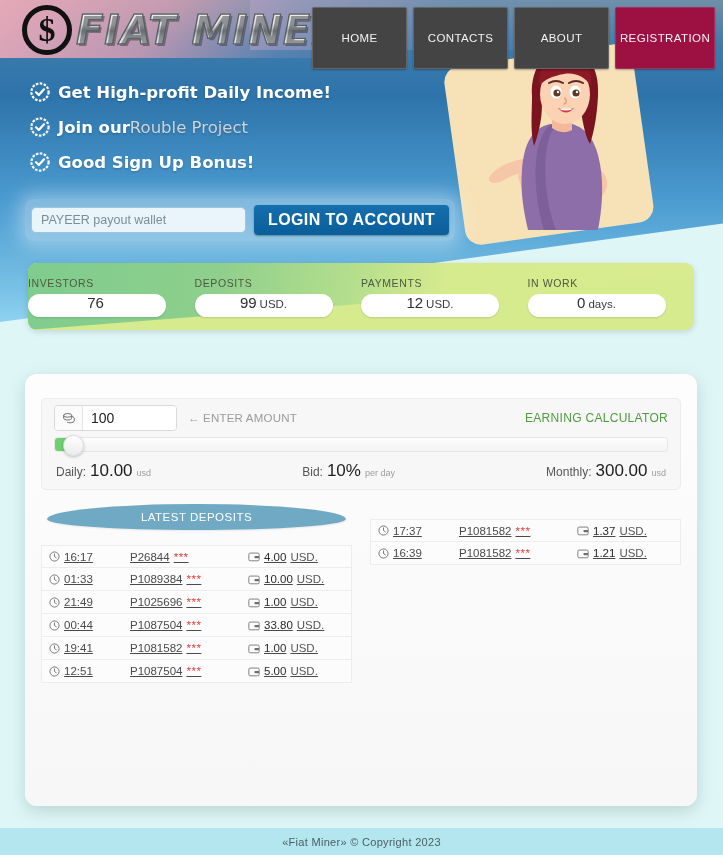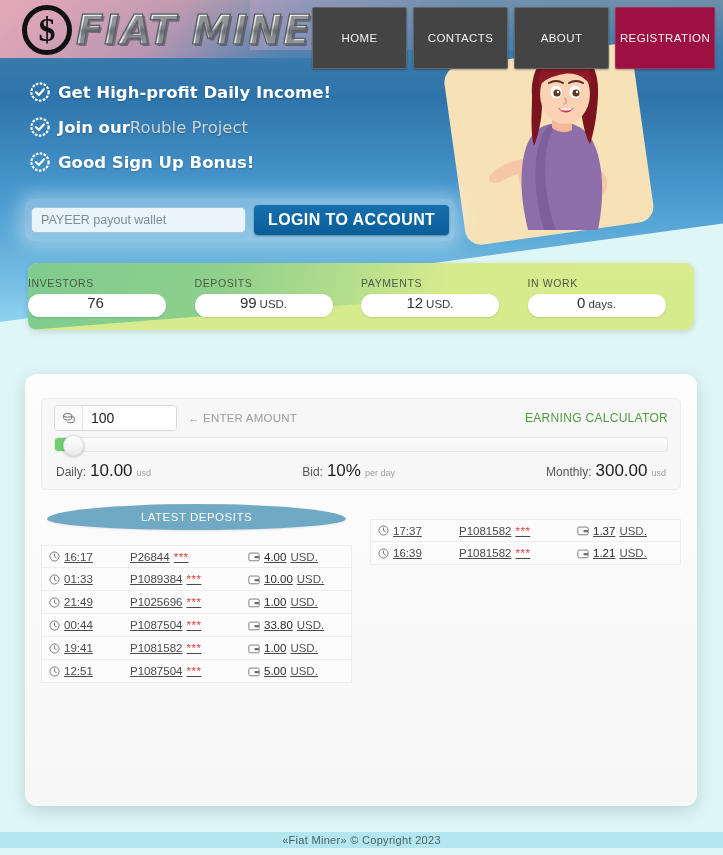--- a/index.html
+++ b/index.html
@@ -191,21 +191,21 @@
   .c-time { width: 88px; padding-left: 7px; }
   .c-acct { width: 118px; }
   .c-amt { flex: 1; }
   .stars { color: #e23b3b; letter-spacing: .5px; }
   .amt-val { color: #2a2a2a; }
   .amt-cur { color: #555; }
   svg.mini { display: block; }
 
   
   .footer {
-    position: absolute; left: 0; bottom: 7px; width: 723px; height: 16px;
+    position: absolute; left: 0; bottom: 0; width: 723px; height: 27px;
     background: #b3e6ee; display: flex; align-items: center; justify-content: center;
   }
   .footer-text { font-size: 11px; color: #4b5f63; letter-spacing: .3px; }
 </style>
 </head>
 <body>
 
 <div class="page">
 
   <div class="hero">

